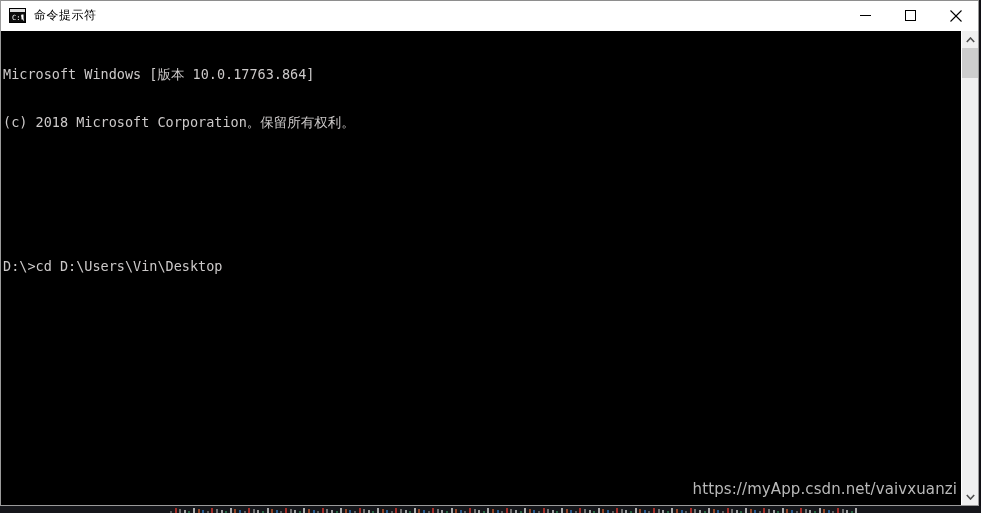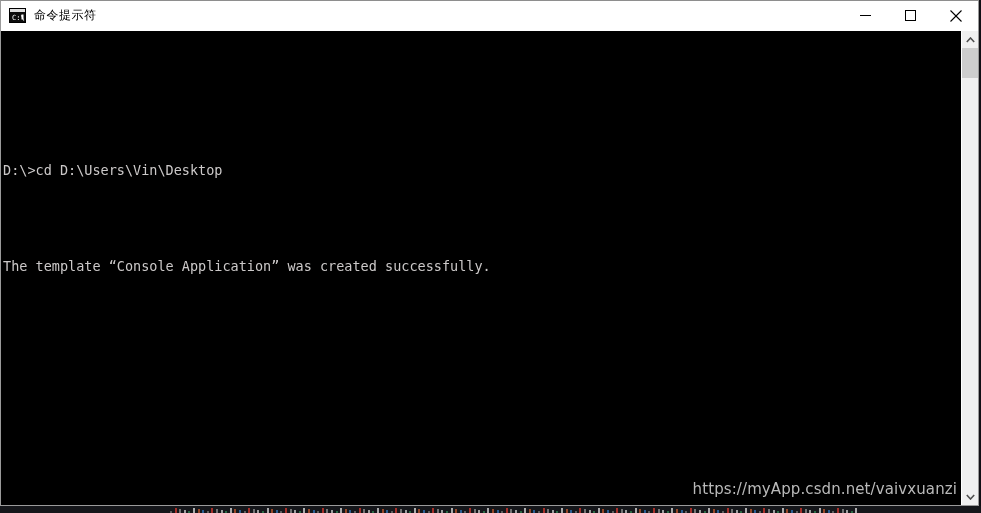--- a/index.html
+++ b/index.html
@@ -362,25 +362,26 @@
             <line x1="0.5" y1="0.5" x2="11.5" y2="11.5" stroke="#000000" stroke-width="1.1"></line>
             <line x1="11.5" y1="0.5" x2="0.5" y2="11.5" stroke="#000000" stroke-width="1.1"></line>
           </svg>
         </button>
       </div>
     </div>
 
     <div id="console-area">
 
       <div id="console-text">
+        <div class="line">Microsoft Windows [版本 10.0.17763.864]</div>
+        <div class="line">(c) 2018 Microsoft Corporation。保留所有权利。</div>
         <div class="line blank"></div>
         <div class="line blank"></div>
         <div class="line">D:\&gt;cd D:\Users\Vin\Desktop</div>
         <div class="line blank"></div>
-        <div class="line">The template “Console Application” was created successfully.</div>
         <div class="line blank"></div>
         
         
         
         
         
         
         
         
         

